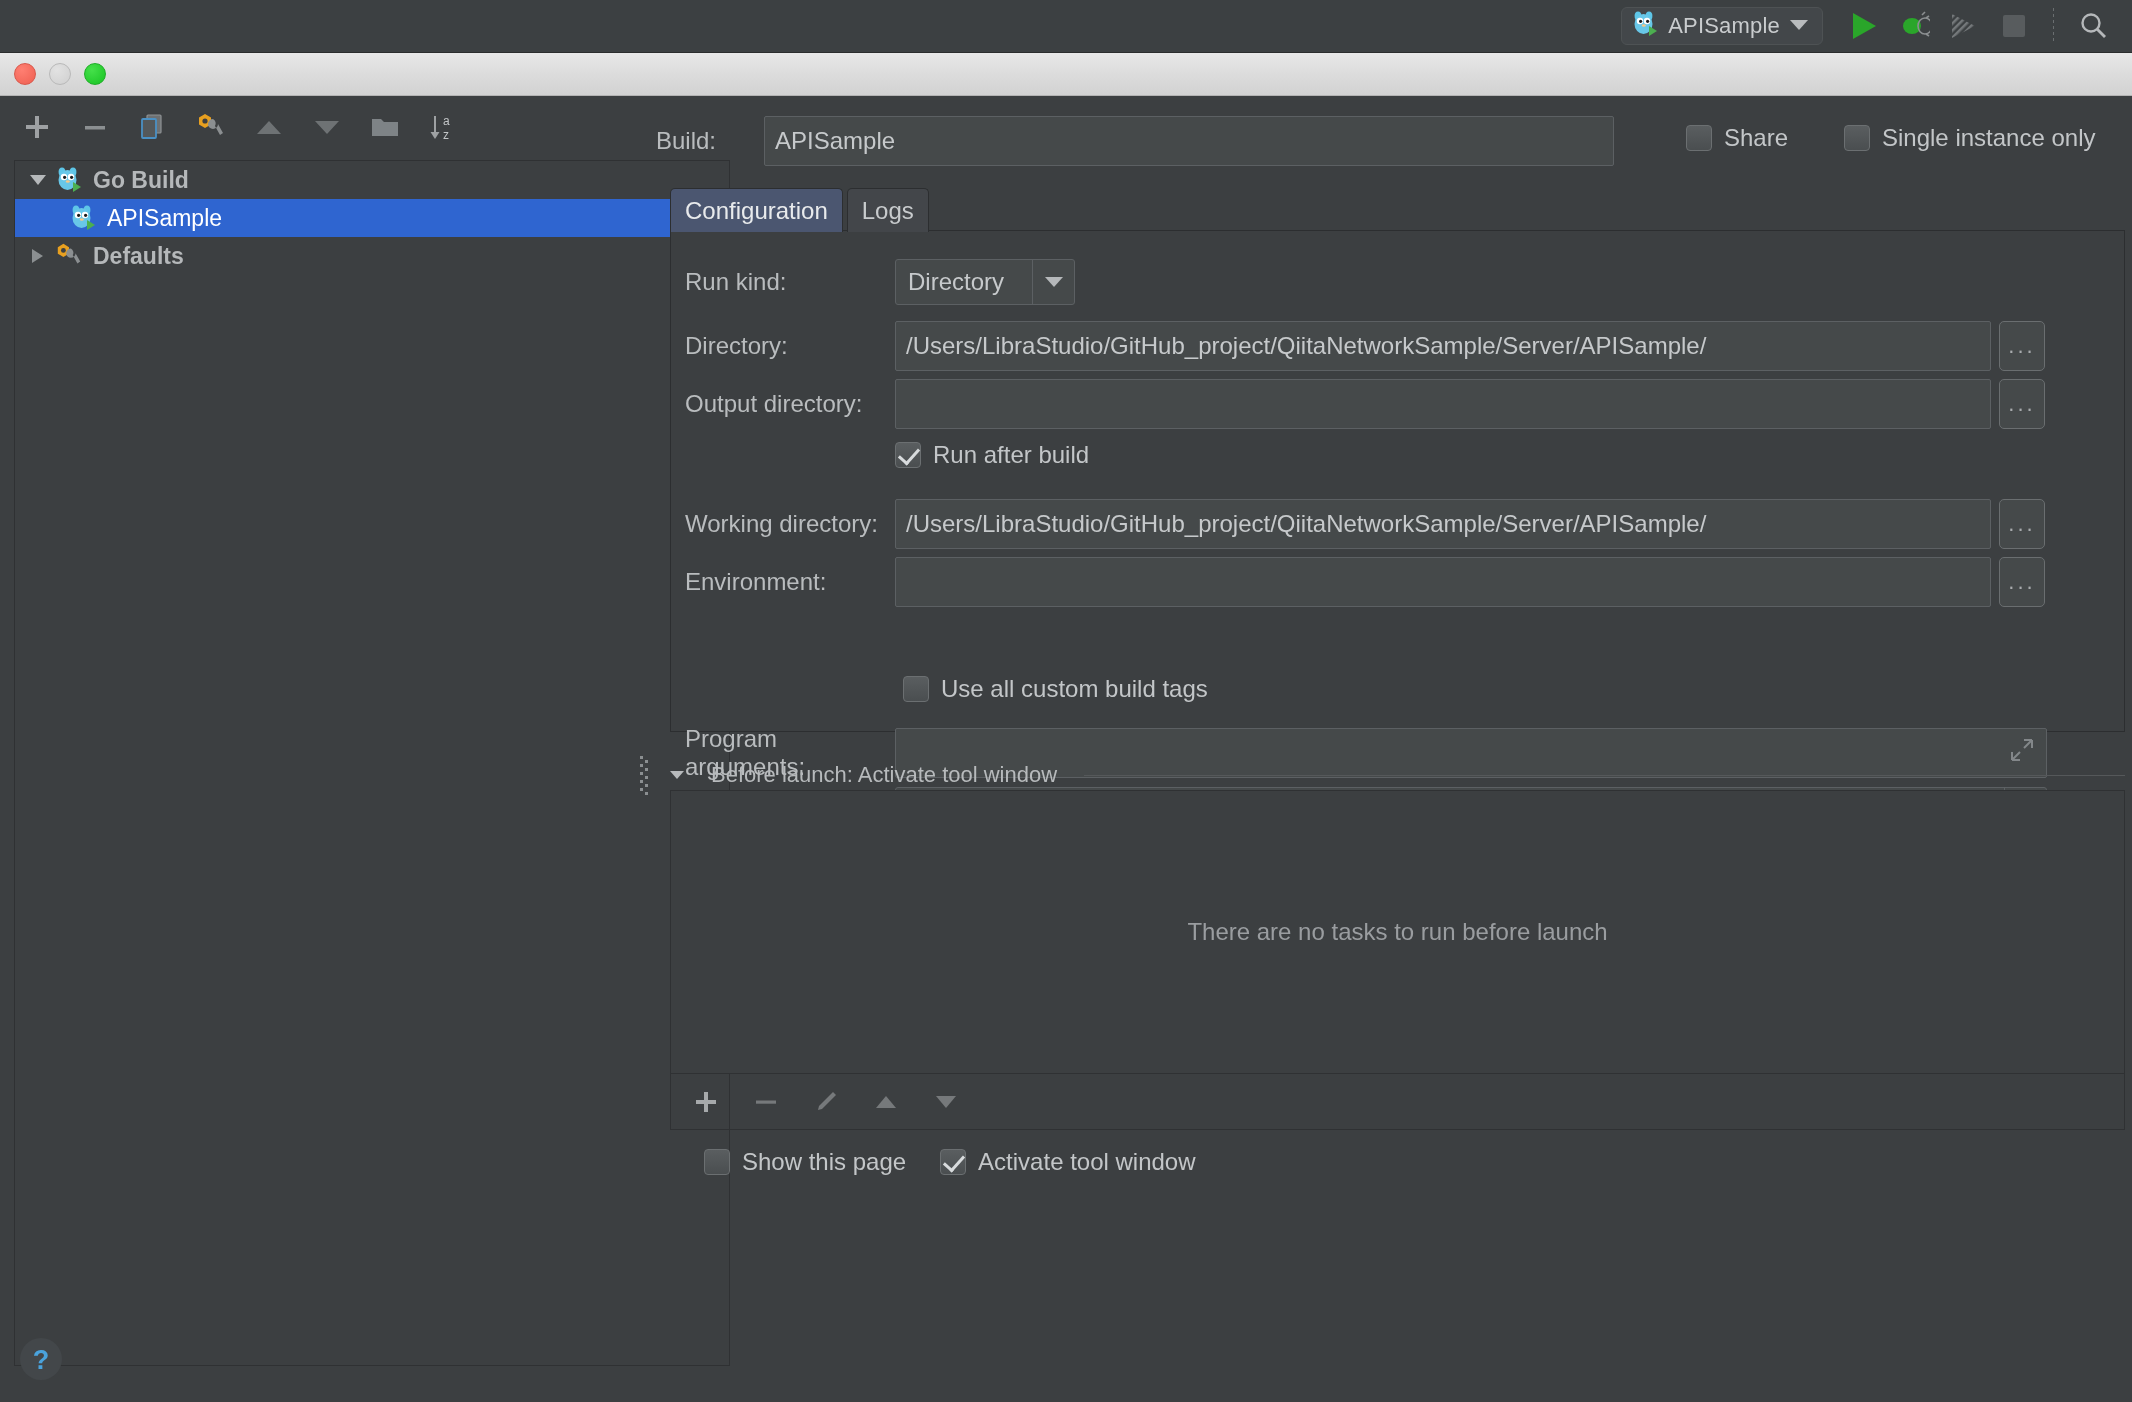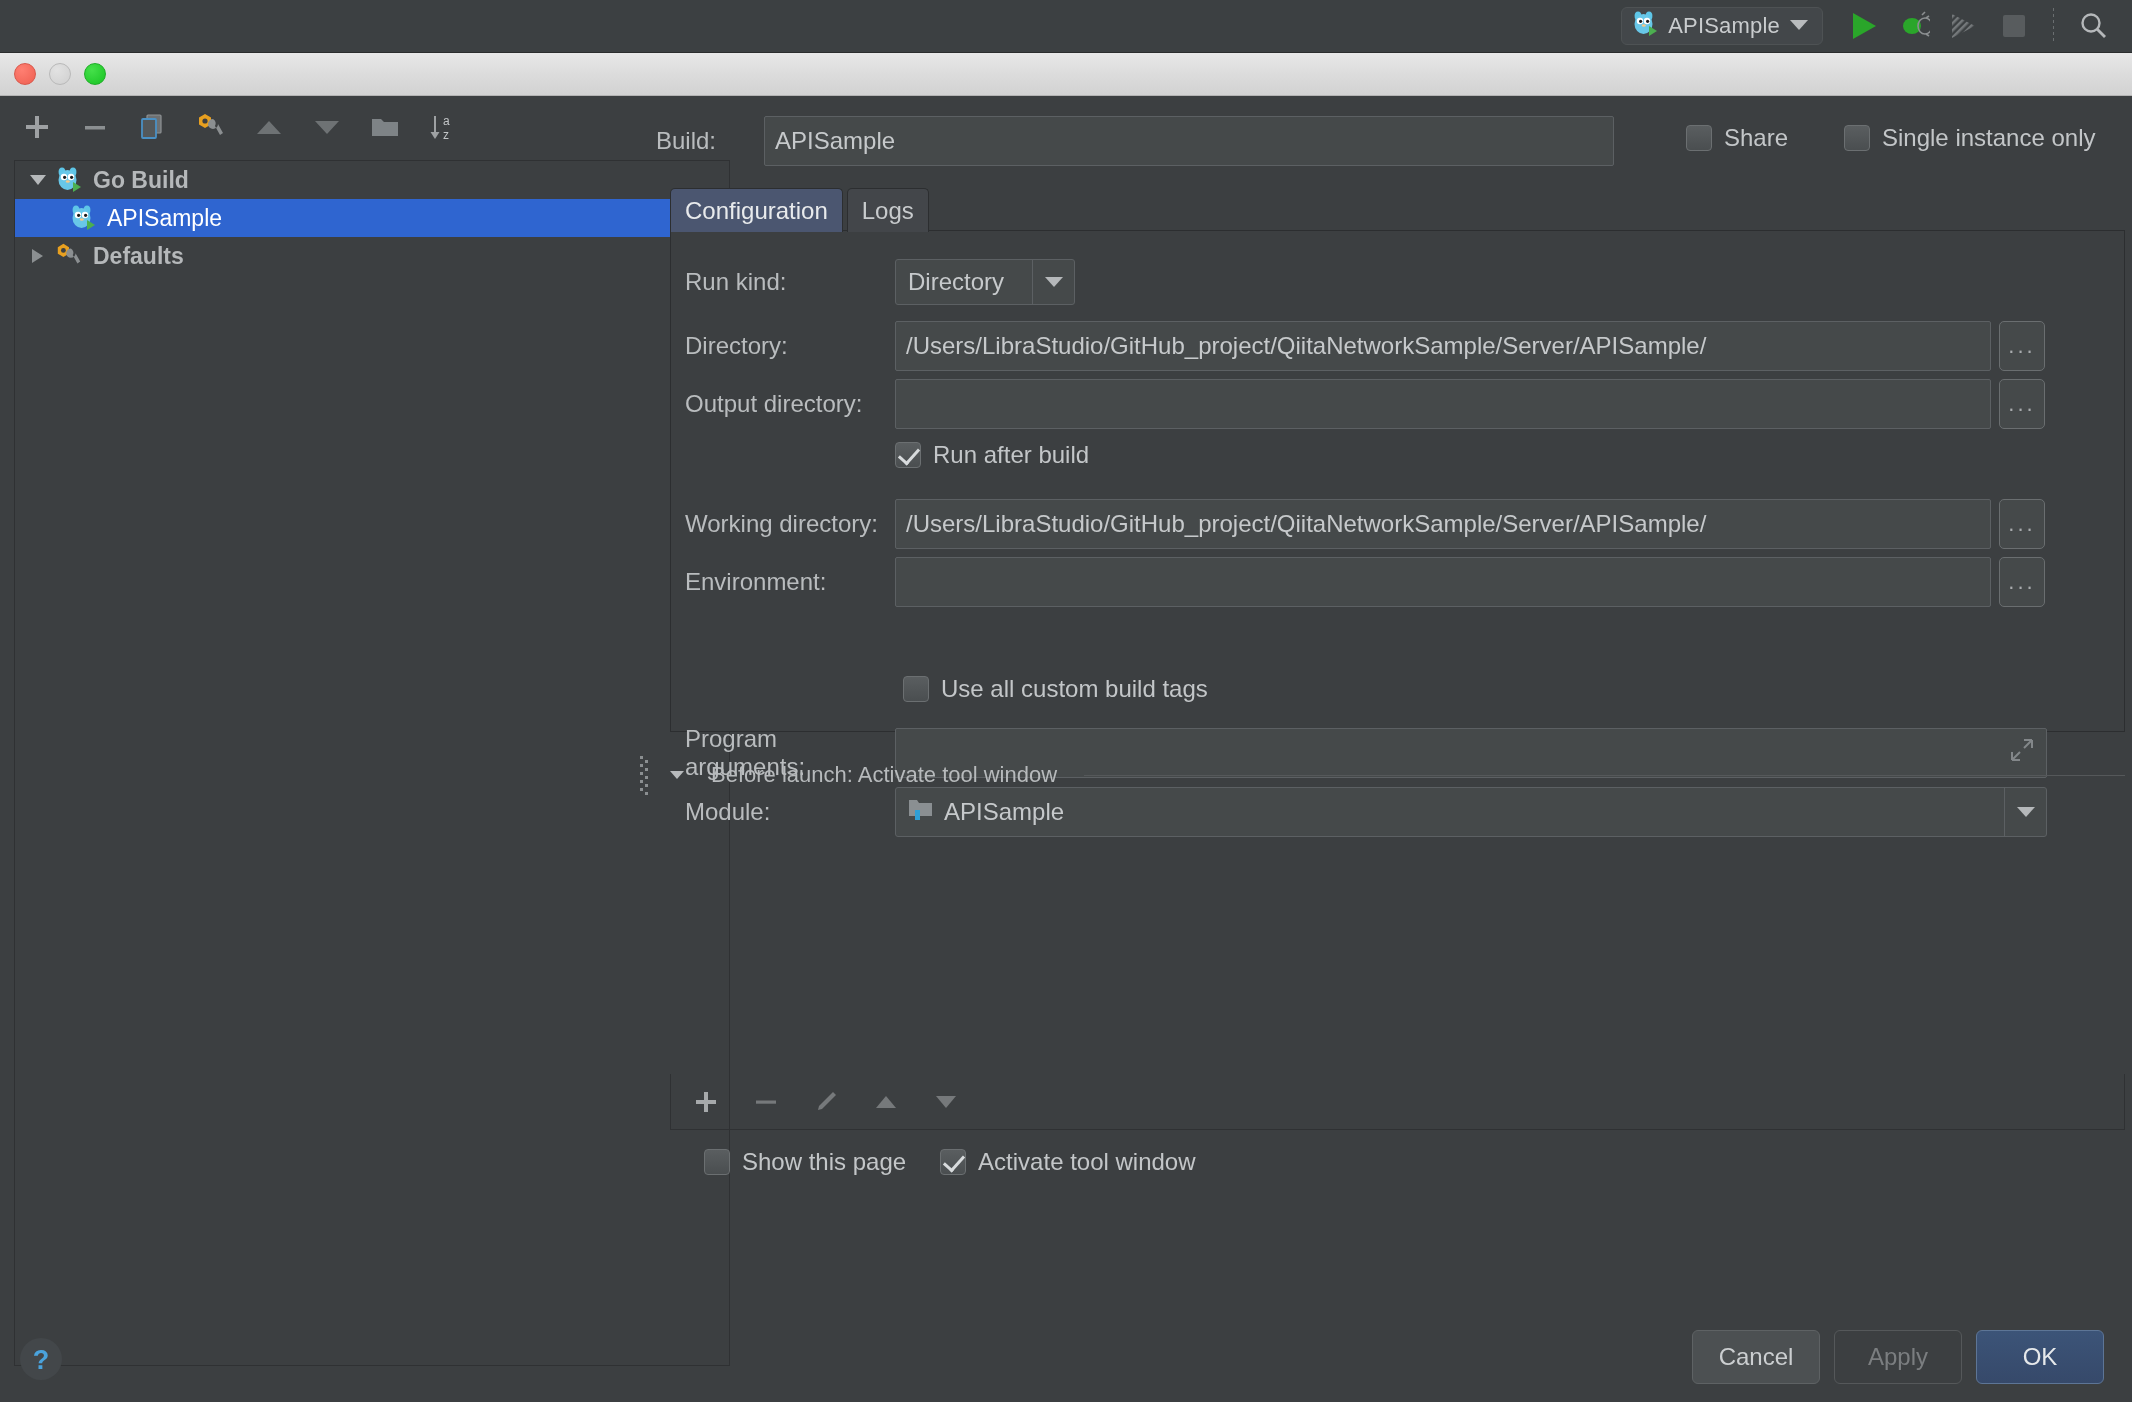--- a/index.html
+++ b/index.html
@@ -486,20 +486,23 @@
     <div id="before-launch-header">
       <span>
         <svg width="14" height="10">
             <polygon points="0,1 14,1 7,9" fill="#b7babc"></polygon>
           </svg>
       </span>
       <span id="bl-title">Before launch: Activate tool window</span>
       <span id="bl-line"></span>
     </div>
 
+    <div id="tasks-box">
+      <span id="tasks-empty">There are no tasks to run before launch</span>
+    </div>
 
     <div id="tasks-toolbar">
       <div class="tt-btn">
         <svg width="26" height="26">
             <rect x="11" y="3" width="4" height="20" fill="#a6a9ab"></rect>
             <rect x="3" y="11" width="20" height="4" fill="#a6a9ab"></rect>
           </svg>
       </div>
       <div class="tt-btn">
         <svg width="26" height="26">
@@ -535,20 +538,15 @@
     </div>
   </div>
 
   <div id="bottom-bar">
     <div id="help-button">
       <svg width="46" height="46" viewBox="0 0 46 46">
         <circle cx="23" cy="23" r="21" fill="#43474a"></circle>
         <text x="23" y="33" text-anchor="middle" font-size="27" fill="#4aa3dd" font-family="Liberation Sans, sans-serif" font-weight="bold">?</text>
       </svg>
     </div>
-    <div id="button-group">
-      <div class="dlg-btn normal">Cancel</div>
-      <div class="dlg-btn disabled">Apply</div>
-      <div class="dlg-btn primary">OK</div>
-    </div>
   </div>
 
 </div>
 
 </body></html>

